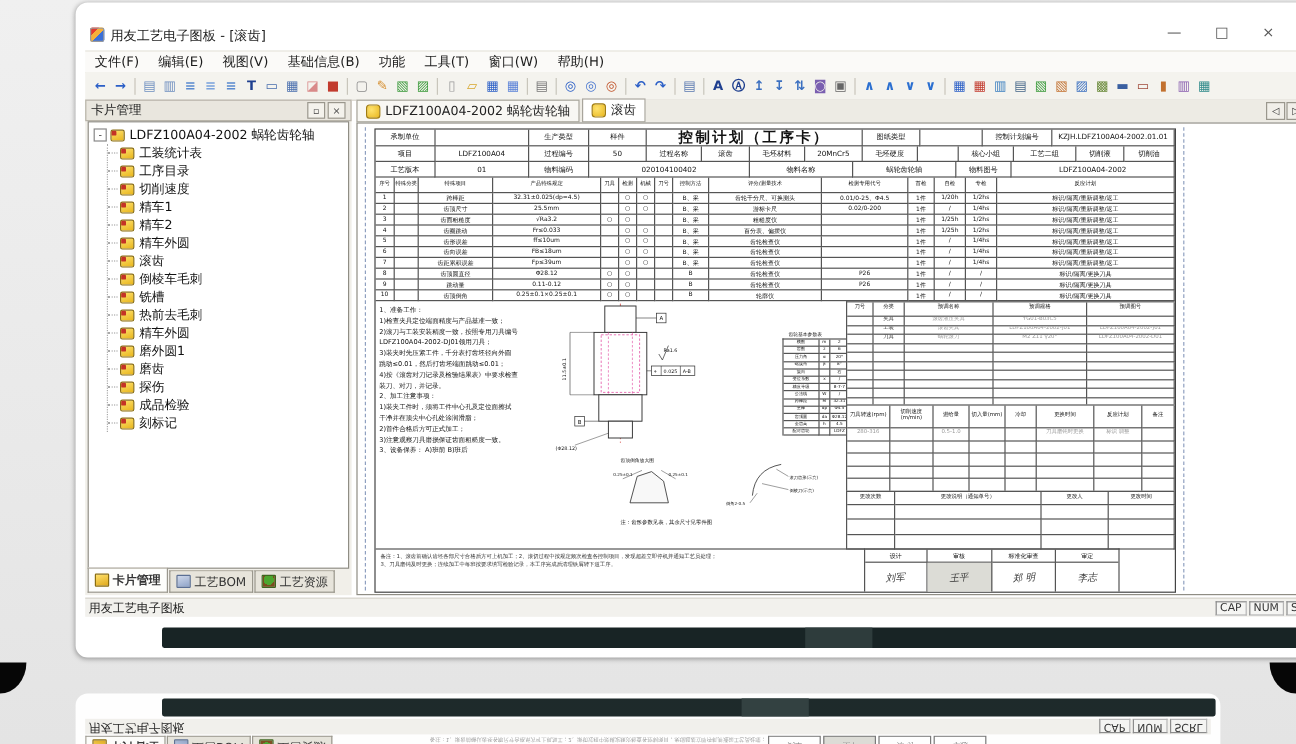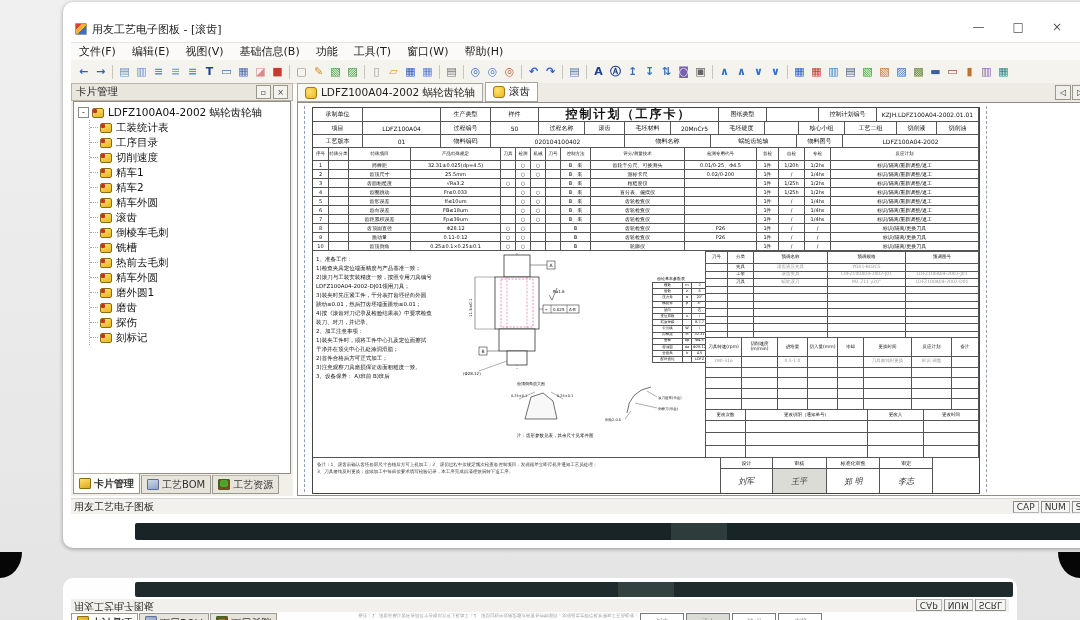--- a/index.html
+++ b/index.html
@@ -283,20 +283,24 @@
             <div class="trow">
               <span class="cico"></span>
               <span>磨齿</span>
             </div>
             <div class="trow">
               <span class="cico"></span>
               <span>探伤</span>
             </div>
             <div class="trow">
               <span class="cico"></span>
+              <span>成品检验</span>
+            </div>
+            <div class="trow">
+              <span class="cico"></span>
               <span>刻标记</span>
             </div>
           </div>
         </div>
       <div class="ptabs" id="ptabs">
           <span class="ptab active">
             <span class="pico i0"></span>
             <span>卡片管理</span>
           </span>
           <span class="ptab">

